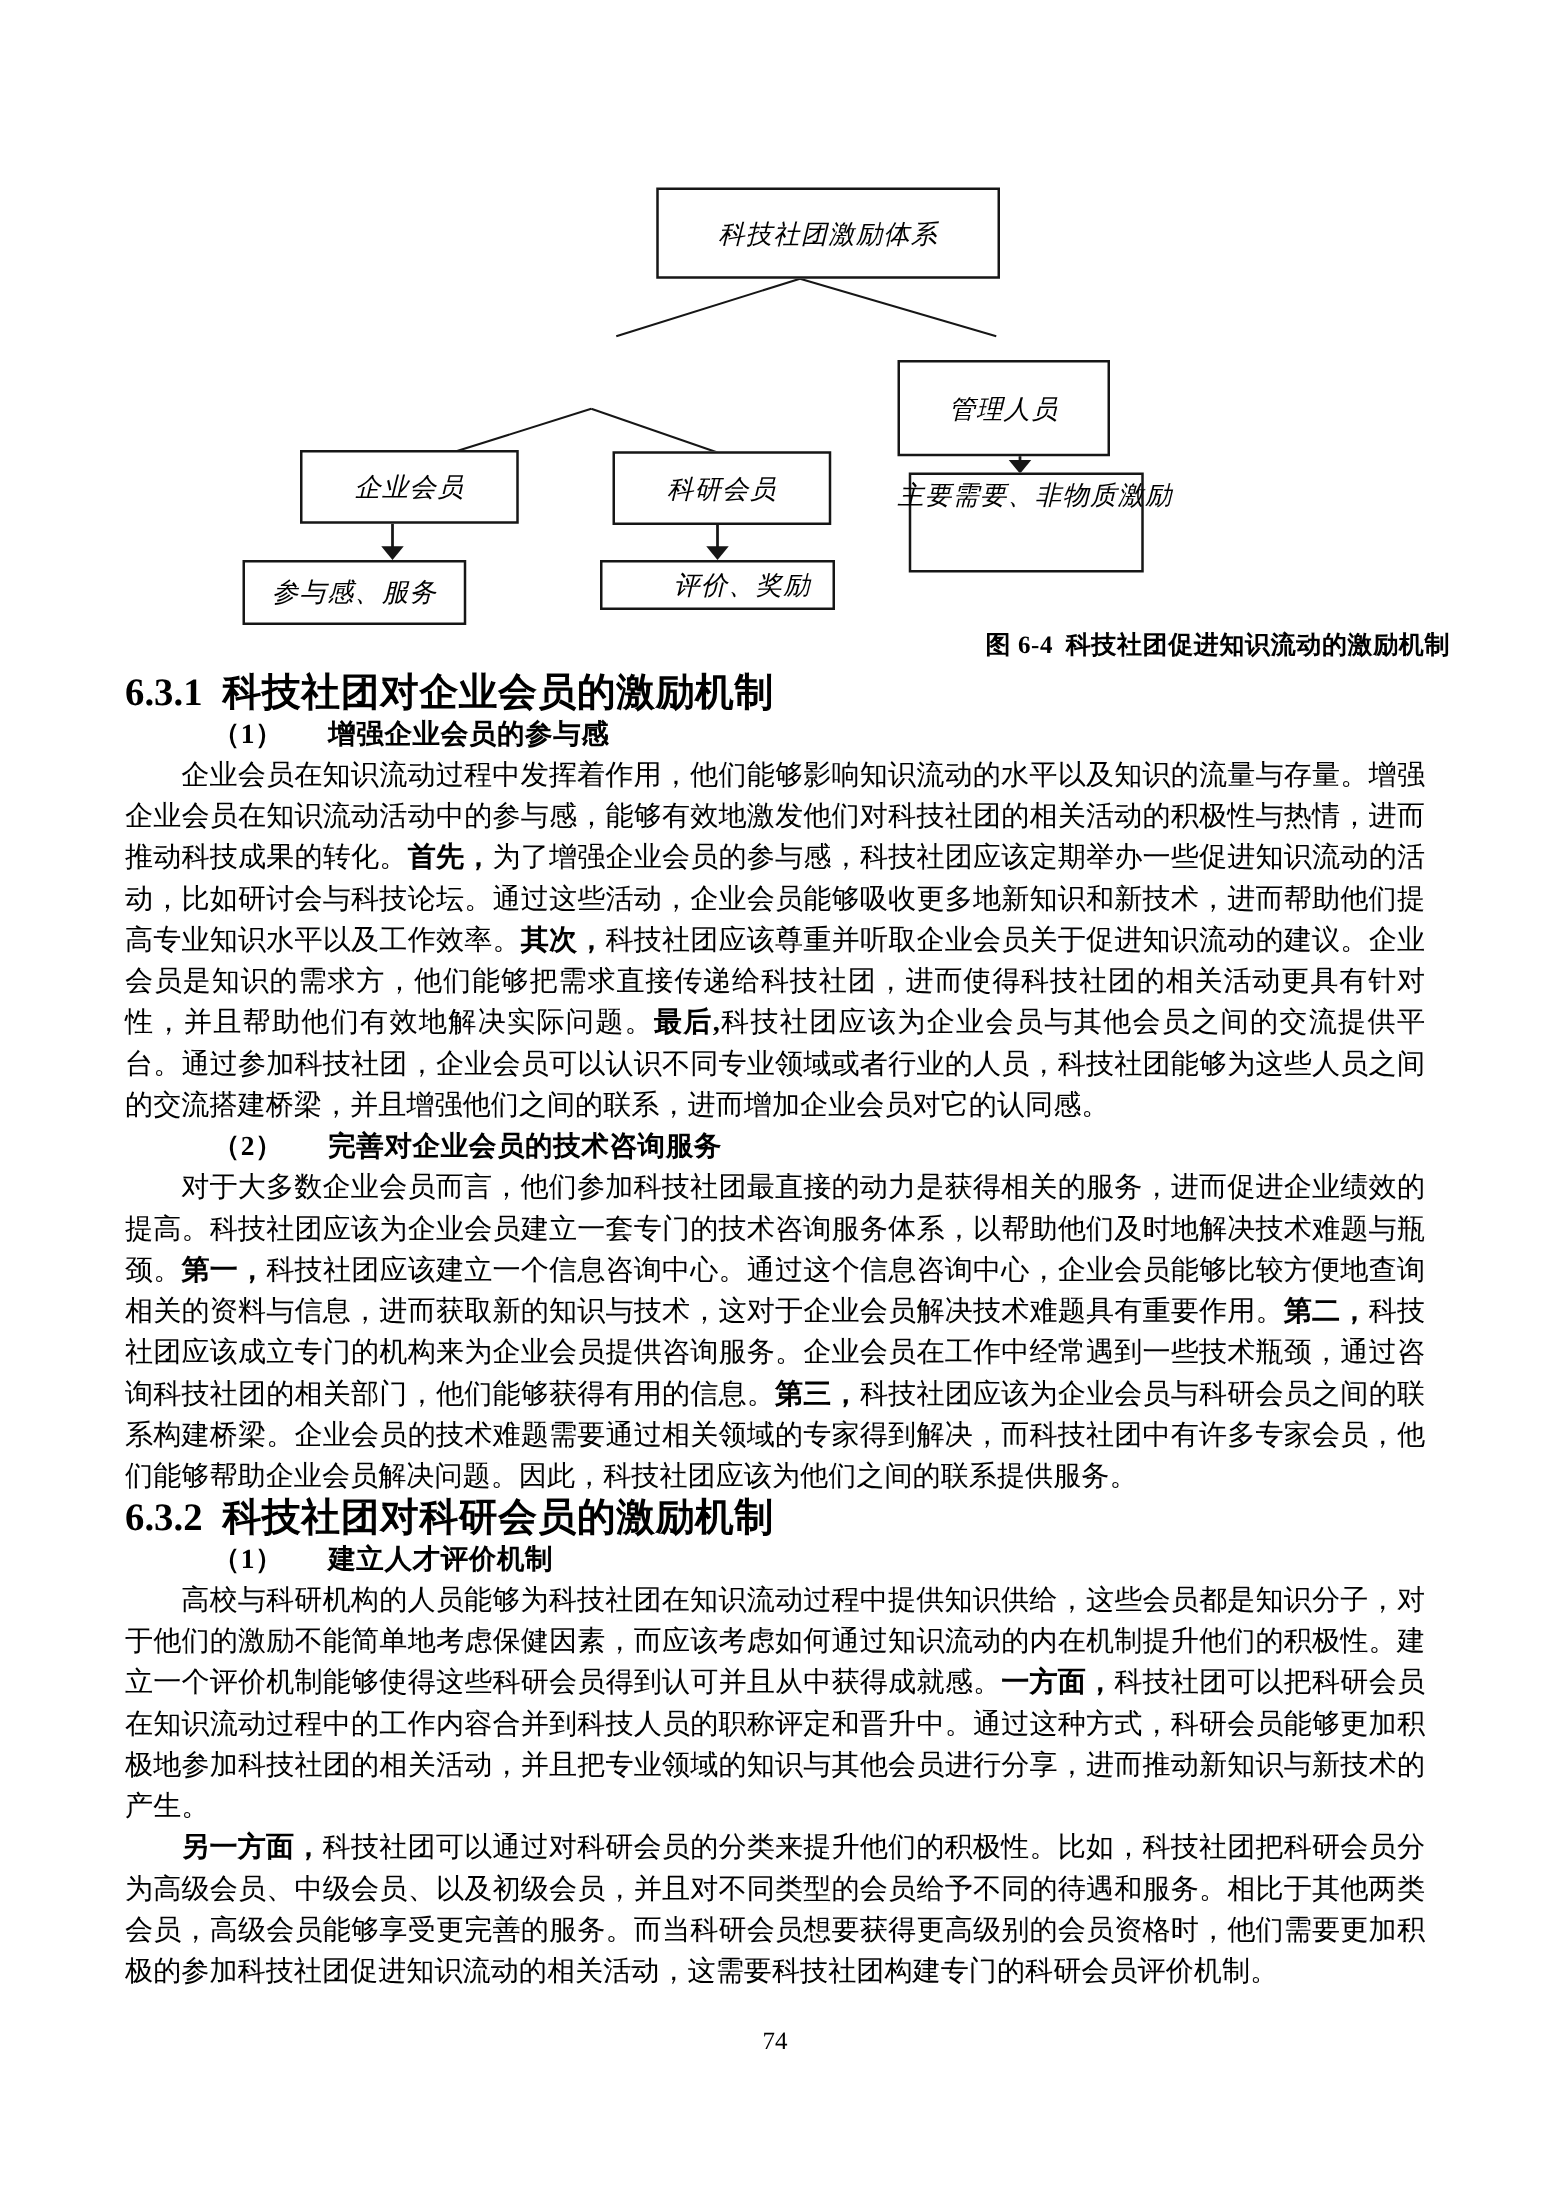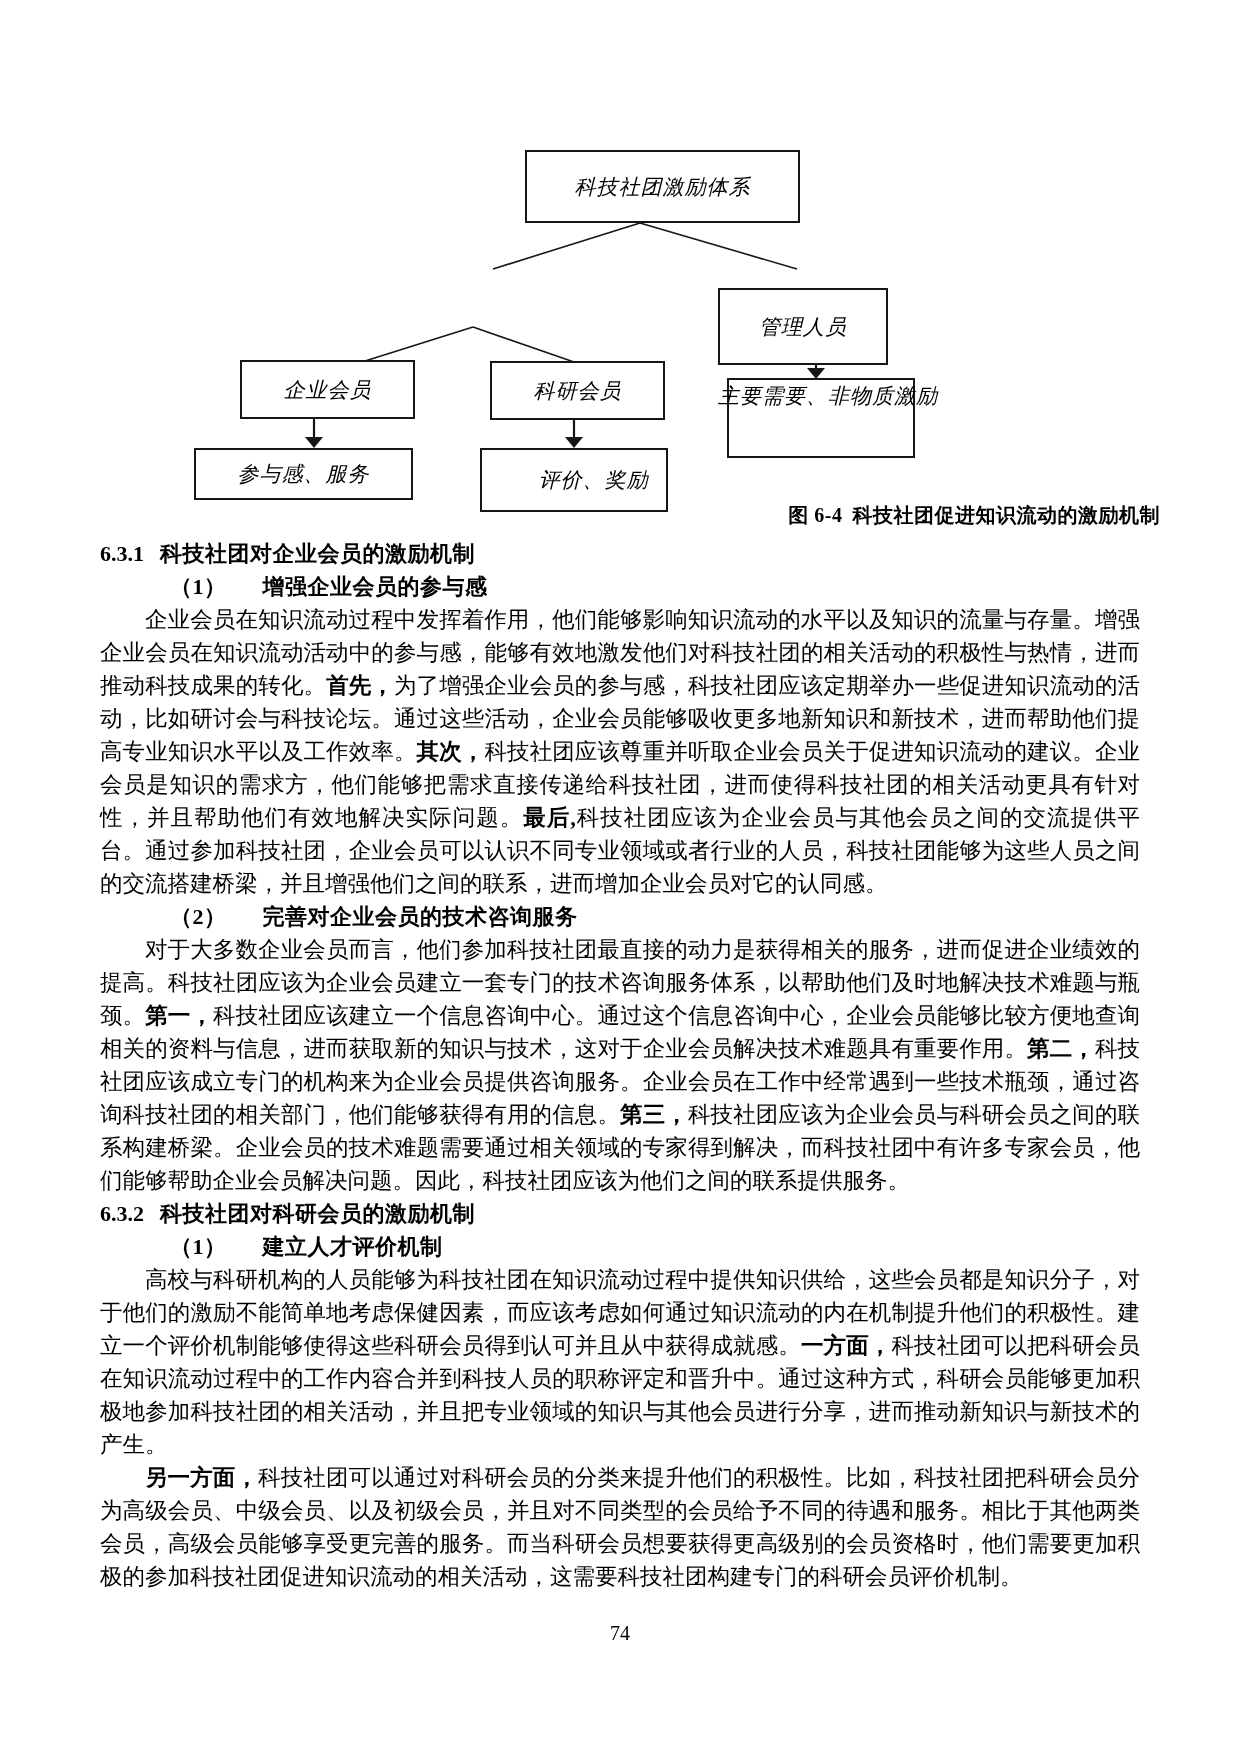--- a/index.html
+++ b/index.html
@@ -18,33 +18,33 @@
     font-size:21px; letter-spacing:1px; white-space:nowrap;font-style:italic;
   }
   .node-root        { left:525px; top:150px; width:275px; height:73px; }
   .node-general     { left:395px; top:270px; width:175px; height:57px; }
   .node-manager     { left:718px; top:268px; width:170px; height:77px;margin-top:20px; }
   .node-enterprise  { left:240px; top:360px; width:175px; height:59px; }
   .node-research    { left:490px; top:361px; width:175px; height:59px; }
   .node-mgr-need    { left:727px; top:378px; width:188px; height:80px;
                       flex-direction:row; align-items:flex-start;
                       justify-content:center; padding-left:14px; line-height:32px; }
-  .node-ent-need    { left:194px; top:448px; width:219px; height:52px; }
-  .node-res-need    { left:480px; top:448px; width:188px; height:64px;padding-left:39px; }
+  .node-ent-need    { left:194px; top:448px; width:179px; height:52px; }
+  .node-res-need    { left:480px; top:448px; width:188px; height:40px;padding-left:39px; }
   .figure-caption {
     position:absolute; left:160px; top:502px; width:1000px;
     text-align:right; font-weight:bold; font-size:20px; letter-spacing:0.5px;
   }
   .figure-caption .cap-label { margin-right:10px; }
   
   .article {
     position:absolute; left:100px; top:537px; width:1040px;
     font-size:22.5px; line-height:33px; text-align:justify;
   }
-  .article h3 { margin:0; font-size:22px; line-height:33px; font-weight:bold; letter-spacing:0.5px; }
+  .article h3 { margin:0; font-size:31px; line-height:33px; font-weight:bold; letter-spacing:0.5px; }
   .article h3 .sec-num { margin-right:16px; letter-spacing:0; }
   .article h4 { margin:0; font-size:22px; line-height:33px; font-weight:bold; padding-left:70px; letter-spacing:0.5px; }
   .article h4 .sub-num { margin-right:36px; }
   .article p { margin:0; text-indent:2em; }
   .article p b { font-weight:bold; }
   
   .page-number {
     position:absolute; left:0; top:1622px; width:100%;
     text-align:center; font-size:20px;
   }

